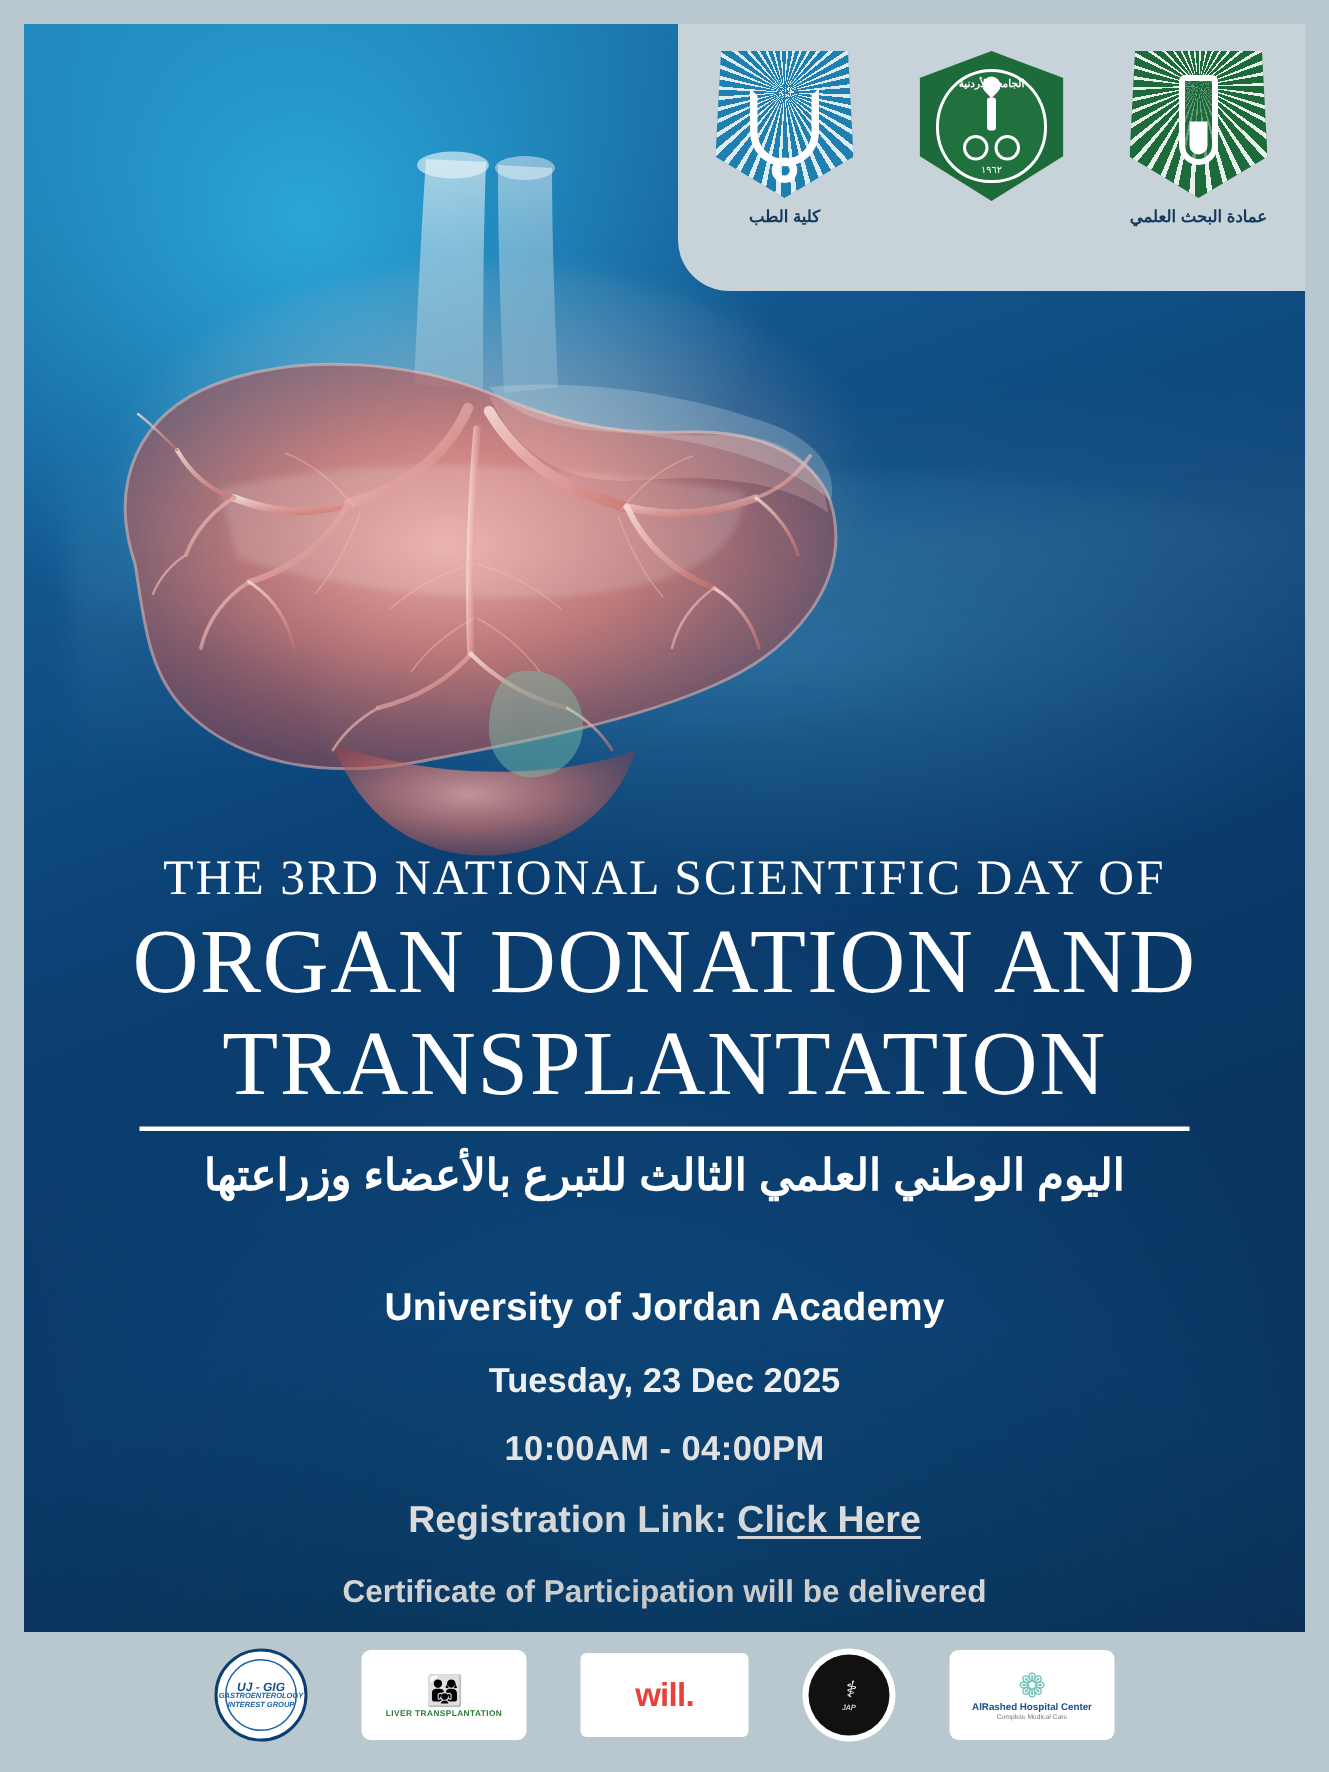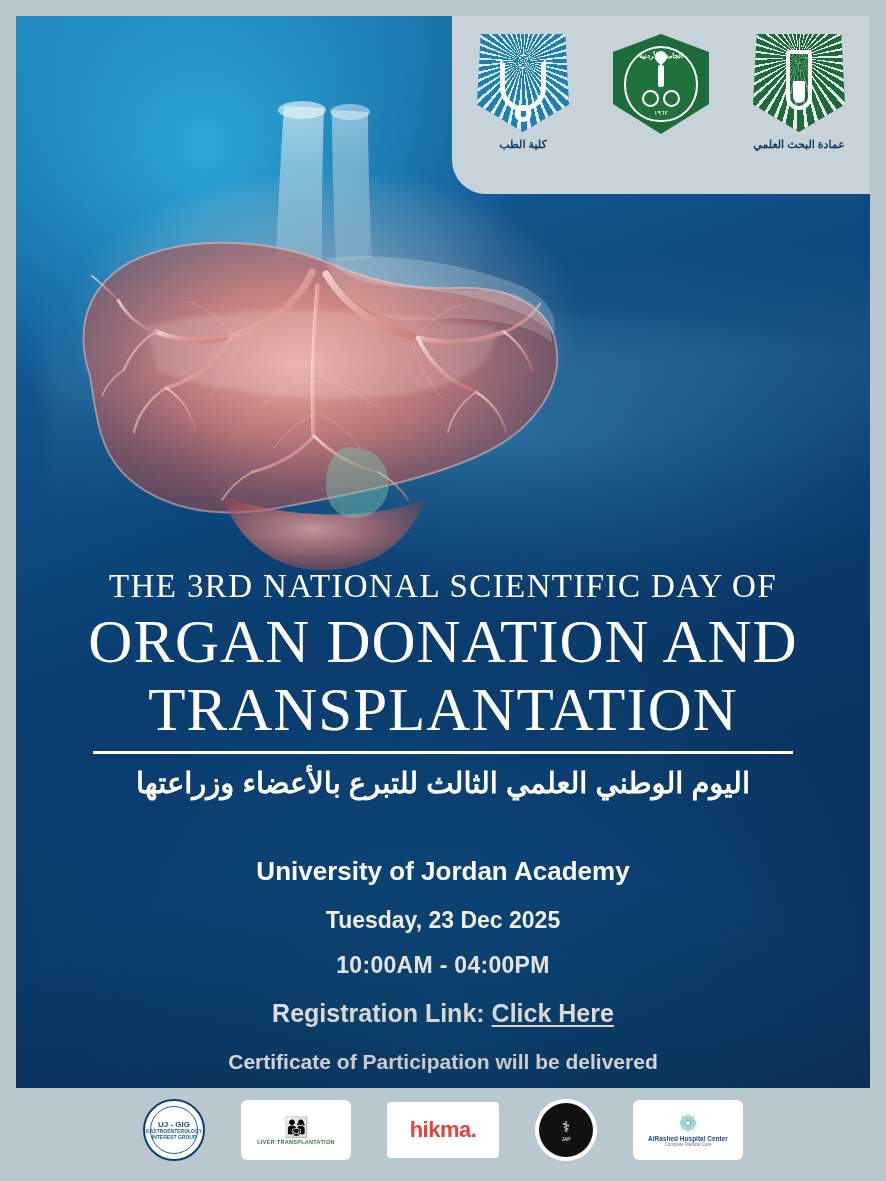--- a/index.html
+++ b/index.html
@@ -243,21 +243,21 @@
     justify-content: center;
     gap: 36px;
   }
   .sp {
     background: #fff;
     border-radius: 6px;
     display: flex; align-items: center; justify-content: center;
     position: relative;
     overflow: hidden;
   }
-  .sp-round { width: 62px; height: 62px; border-radius: 50%; }
+  .sp-round { width: 62px; height: 62px; border-radius: 50%; font-style: italic; }
   .sp-rect  { width: 112px; height: 56px; border-radius: 4px; }
   .sp-sq    { width: 110px; height: 60px; border-radius: 6px; }
 
   .sp-ujgig { border: 2px solid #0b3f72; }
   .sp-ujgig .ring {
     position: absolute; inset: 5px; border-radius: 50%;
     border: 1.5px solid #1b63a5;
   }
   .sp-ujgig .txt { font-size: 5px; color: #1b63a5; font-weight: bold; text-align: center; line-height: 1.1; }
   .sp-ujgig .big { font-size: 8px; color: #12508c; font-weight: bold; }
@@ -463,21 +463,21 @@
     </div>
 
     <div class="sp sp-sq sp-liver">
       <div style="text-align:center">
         <div class="kids">👨‍👩‍👧</div>
         <div class="cap2">LIVER TRANSPLANTATION</div>
       </div>
     </div>
 
     <div class="sp sp-rect sp-hikma">
-      <div class="word">hikma.</div>
+      <div class="word">will.</div>
     </div>
 
     <div class="sp sp-round sp-jap">
       <div class="disc">
         <div class="g">⚕</div>
         <div class="lbl">JAP</div>
       </div>
     </div>
 
     <div class="sp sp-sq sp-abdali">

